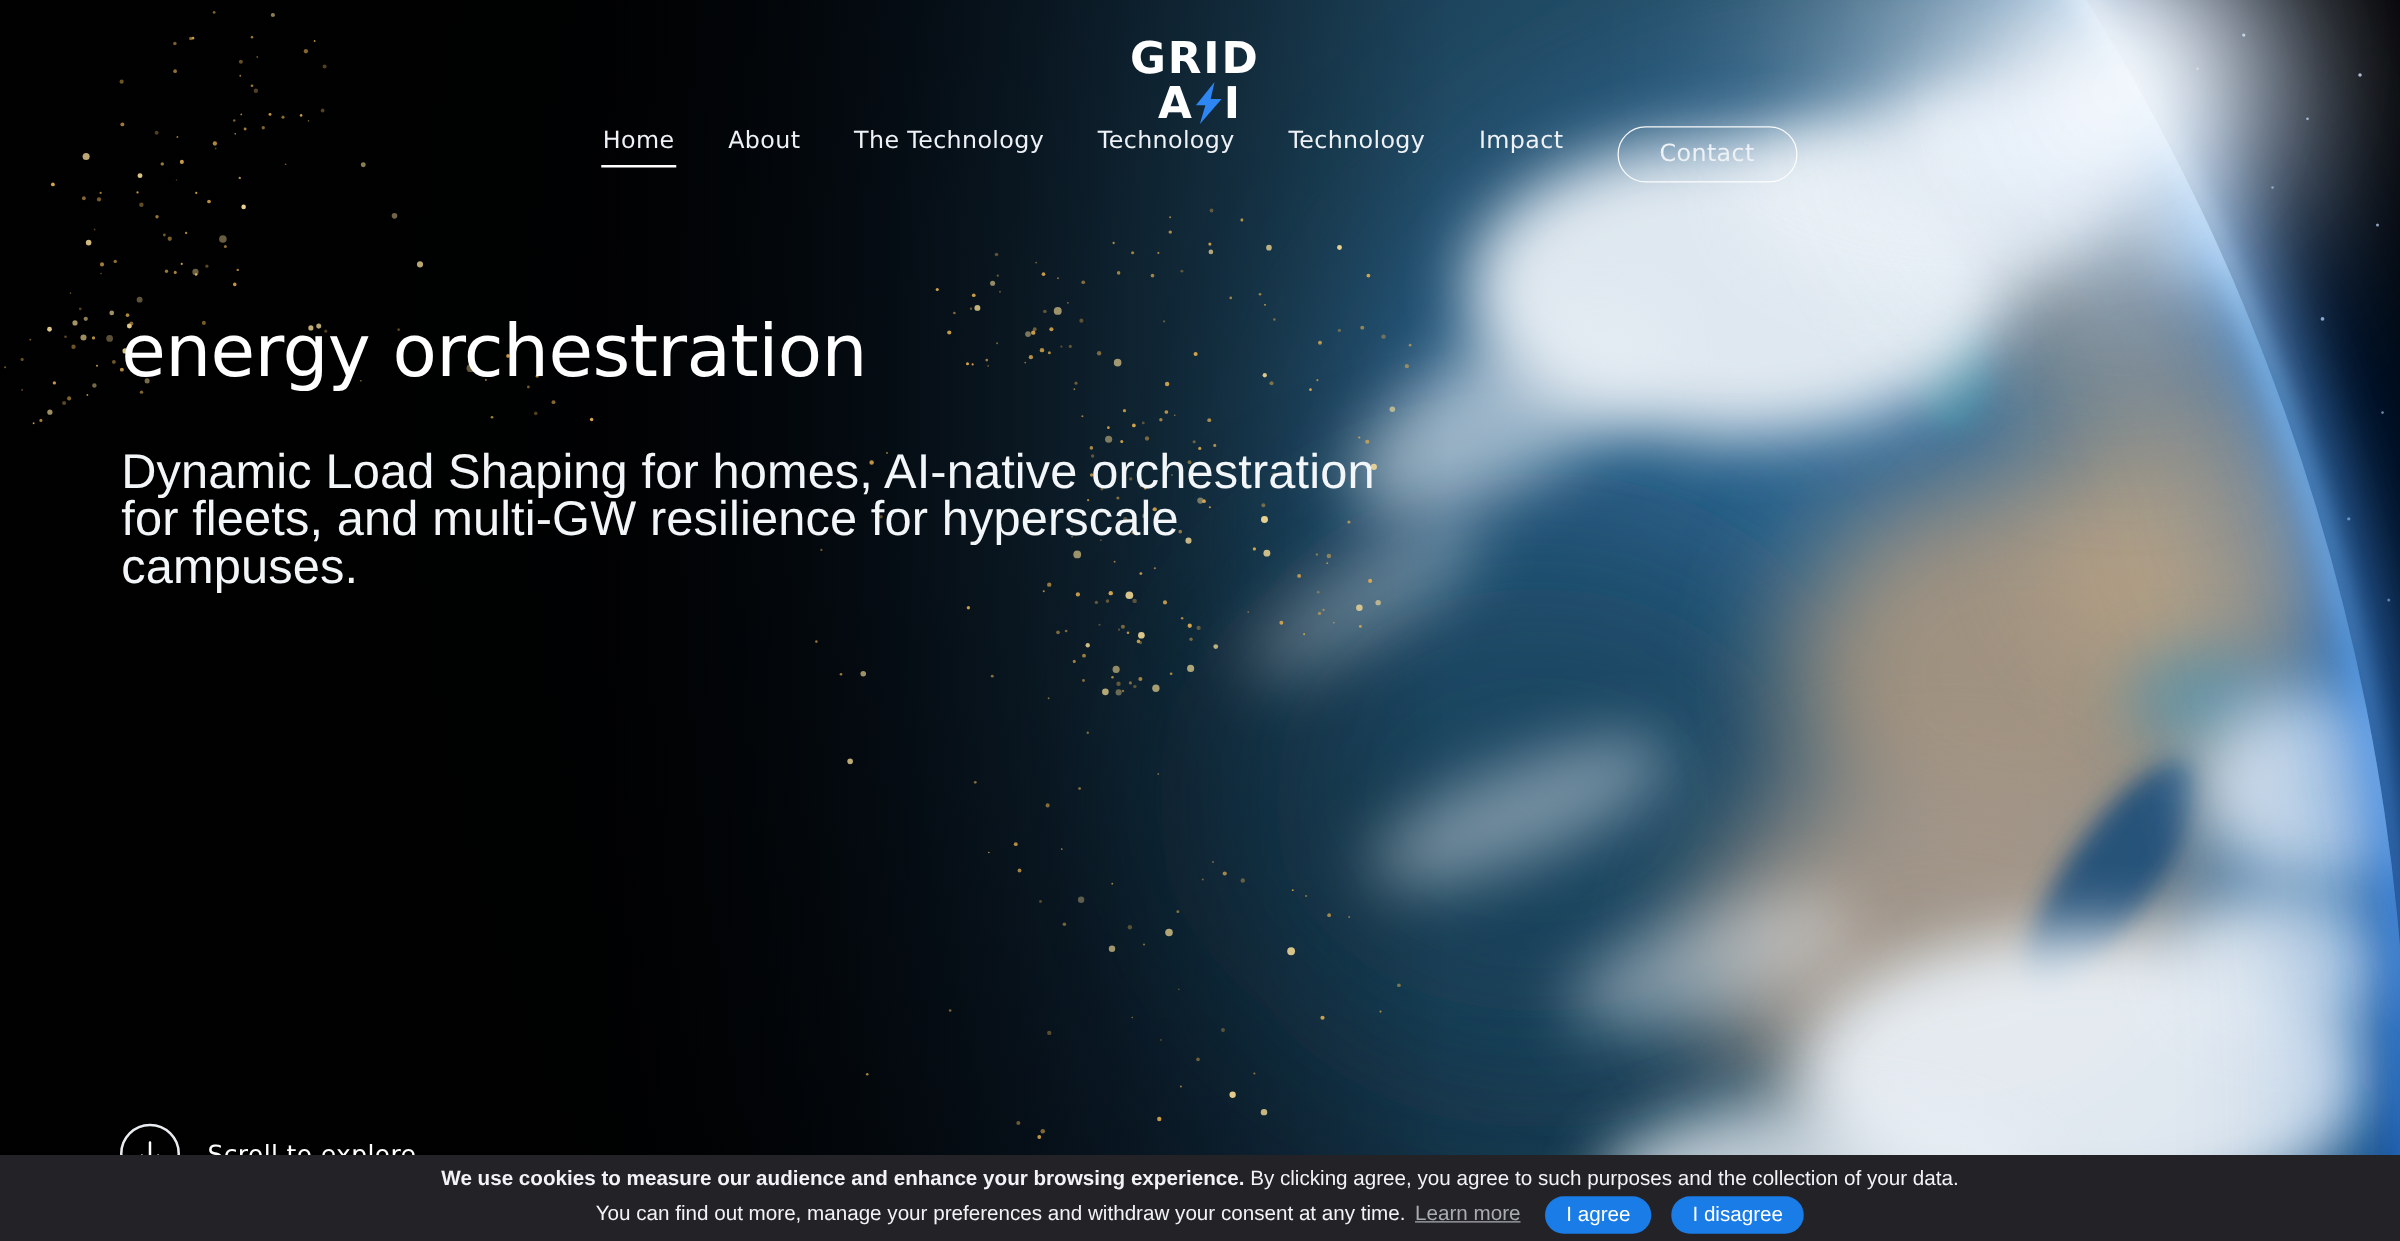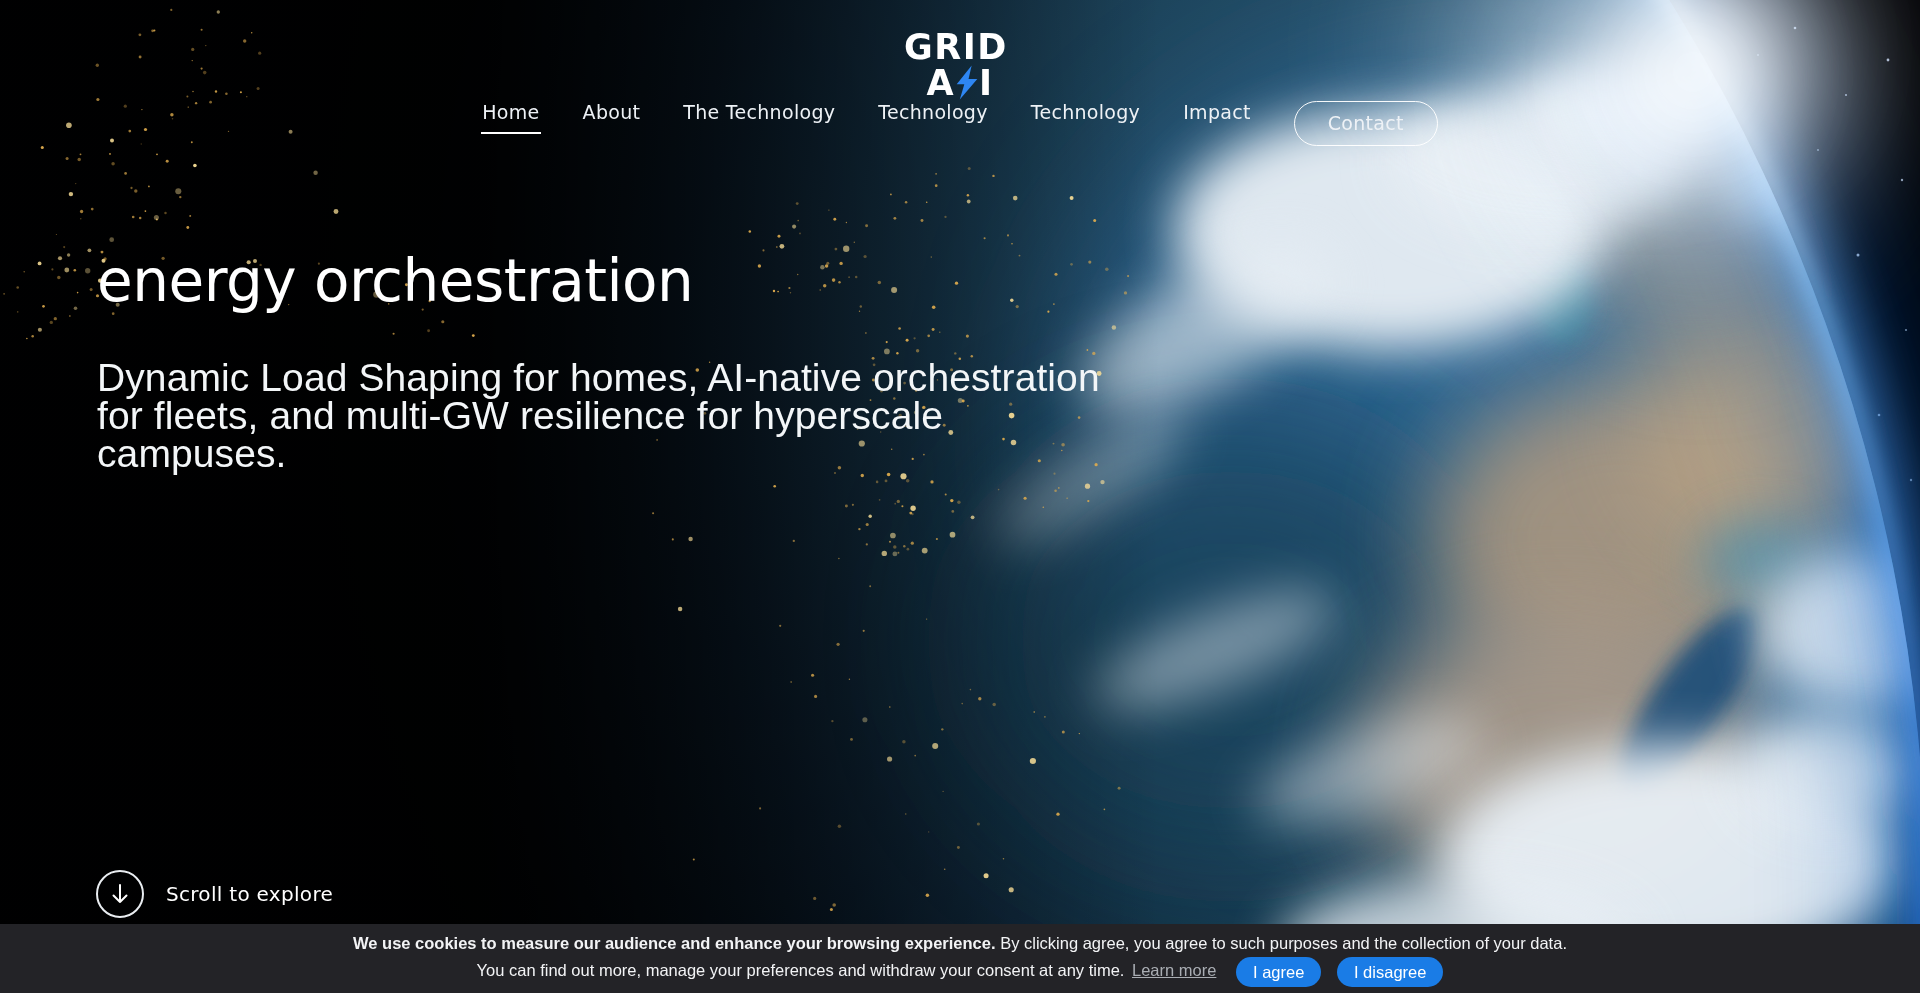--- a/index.html
+++ b/index.html
@@ -25,21 +25,21 @@
 
   
   .hero-copy{position:absolute;left:97px;top:243px;z-index:2;}
   .hero-copy h1{margin:0;color:#ffffff;font-weight:500;font-size:58px;line-height:76px;
                 letter-spacing:-.5px;font-family:"DejaVu Sans",sans-serif;}
   .hero-copy h1 span{display:block;}
   .hero-sub{margin:40px 0 0 0;max-width:1045px;color:#f3f6f8;font-family:"Liberation Sans",sans-serif;
             font-size:39px;line-height:38px;font-weight:400;letter-spacing:.1px;}
 
   
-  .scroll{position:absolute;left:96px;top:870px;display:flex;align-items:center;gap:22px;
+  .scroll{position:absolute;left:96px;top:899px;display:flex;align-items:center;gap:22px;
           color:#fff;z-index:2;cursor:pointer;text-align:center;}
   .scroll-circle{width:48px;height:48px;border:2px solid #e9edf1;border-radius:50%;
                  display:flex;align-items:center;justify-content:center;box-sizing:border-box;}
   .scroll-label{font-size:20px;letter-spacing:.3px;}
 
   
   .cookie{position:absolute;left:0;right:0;bottom:0;height:69px;background:#232327;z-index:6;
           display:flex;align-items:center;justify-content:center;}
   .cookie-inner{max-width:1235px;text-align:center;color:#f2f3f5;
                 font-family:"Liberation Sans",sans-serif;font-size:16.5px;line-height:27px;}

